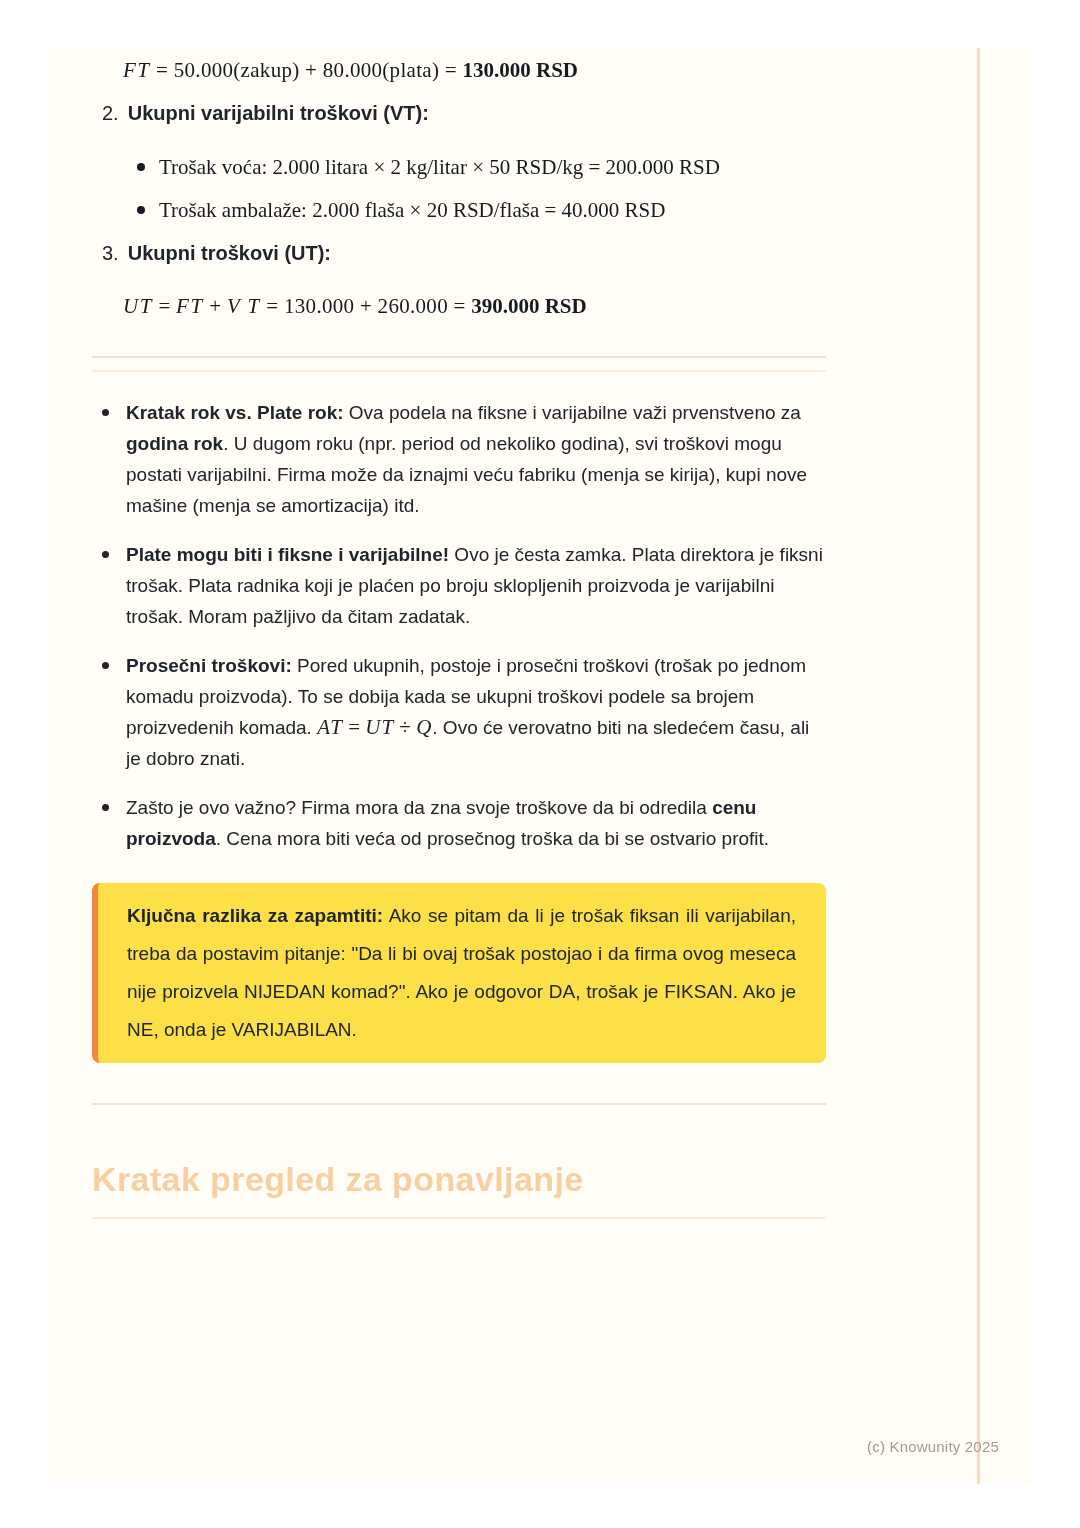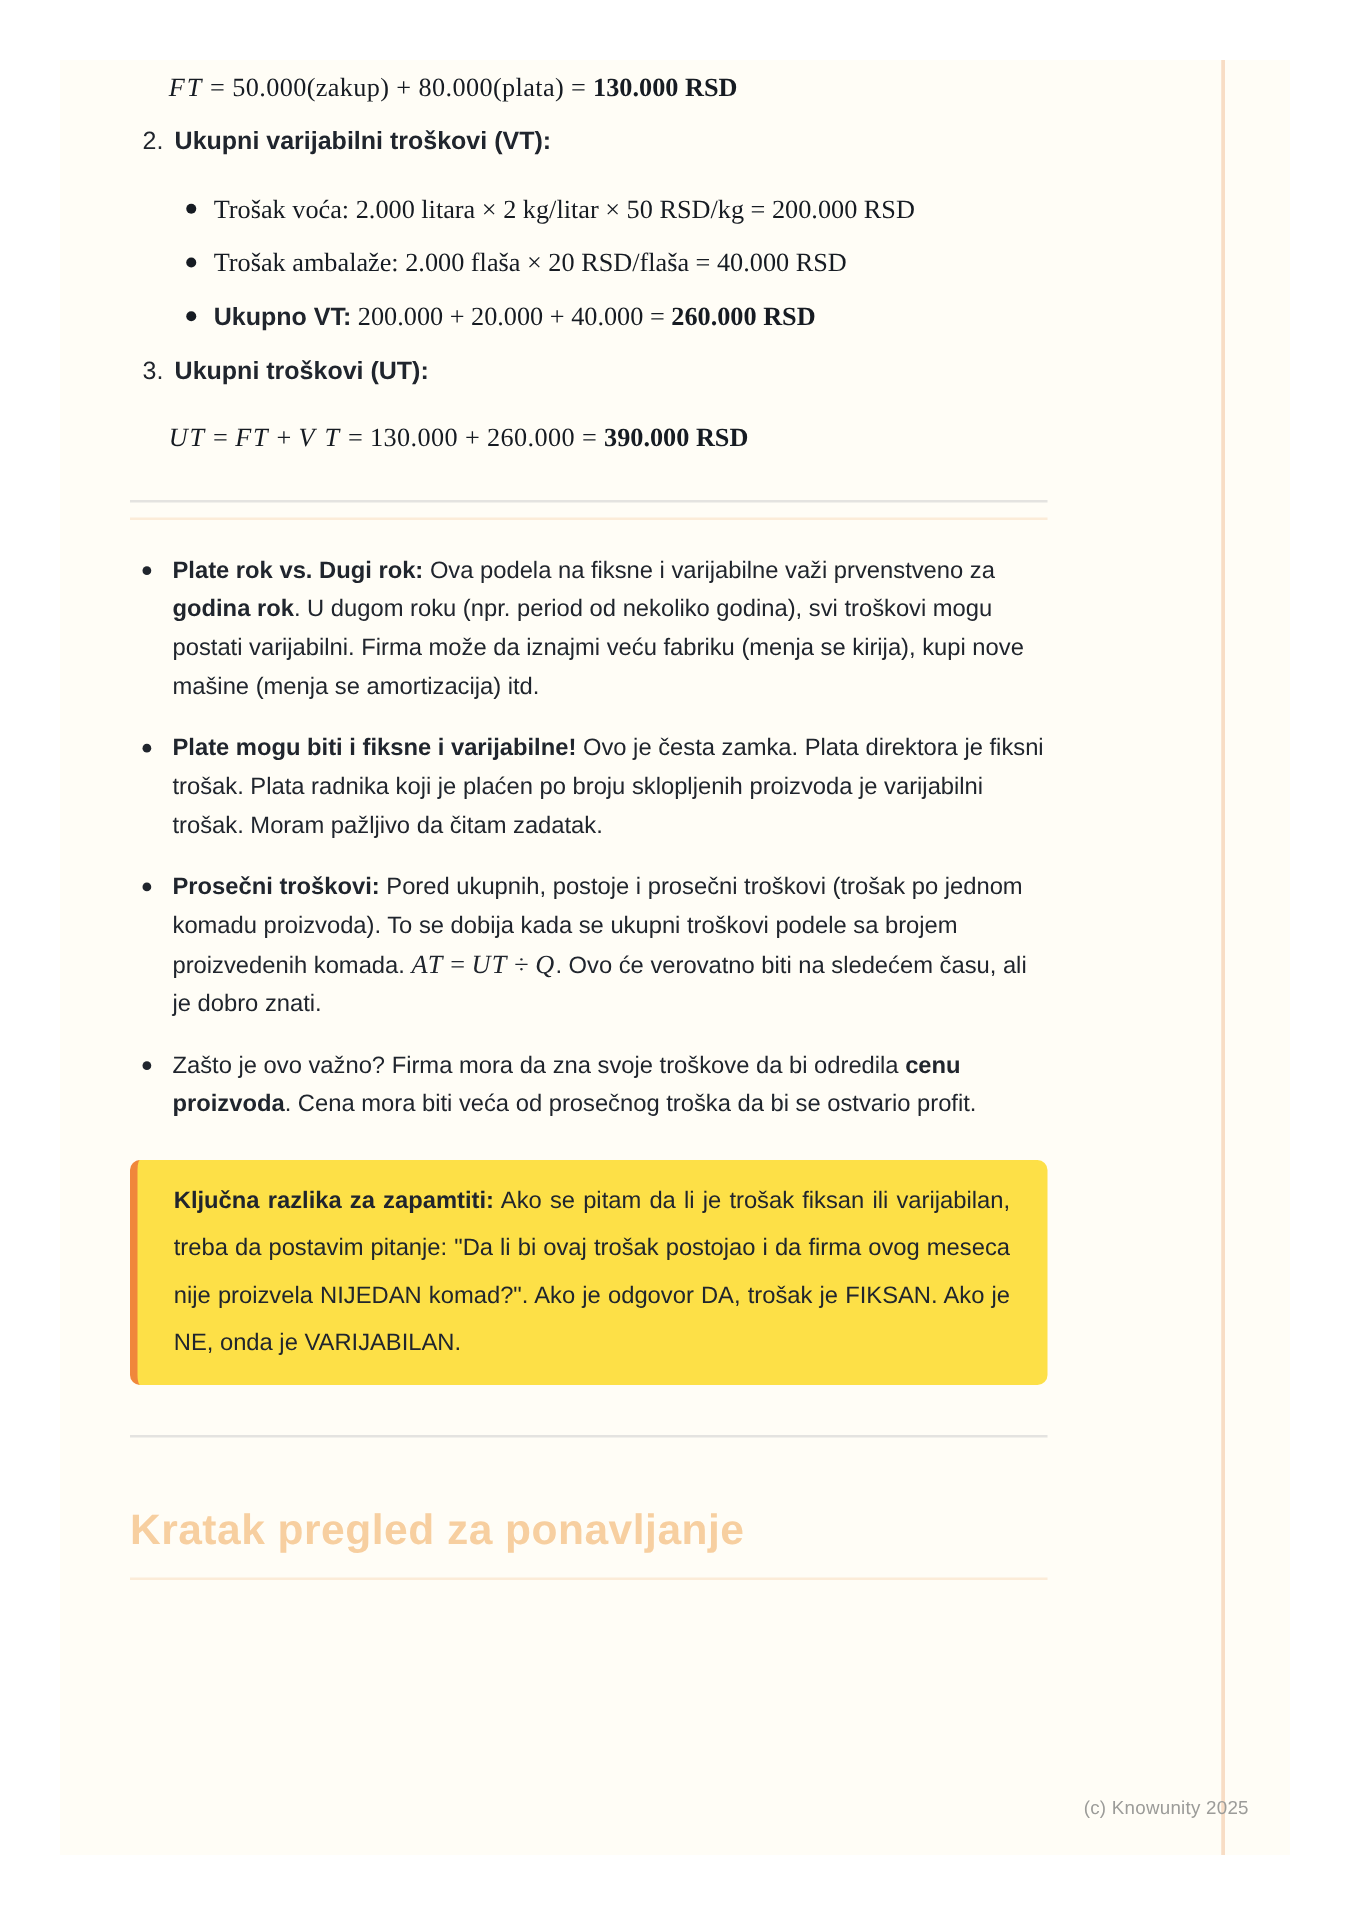--- a/index.html
+++ b/index.html
@@ -11,21 +11,21 @@
   }
   .page{
     position:absolute;left:48px;top:48px;width:984px;height:1436px;
     background:#fffdf6;
   }
   .vline{
     position:absolute;left:929px;top:0;width:3px;height:100%;
     background:#f8ddc5;
   }
   .content{
-    position:absolute;left:56px;top:0;width:734px;
+    position:absolute;left:44px;top:0;width:734px;
   }
   
   .math-line{
     font-family:"Liberation Serif",serif;
     font-size:21px;line-height:24px;color:#161b22;
   }
   .math-line .var{font-style:italic;letter-spacing:1.5px;}
   .math-line .op{letter-spacing:0.3px;}
   .math-line .result{font-weight:700;}
   .ft{margin:10px 0 0 31px;}
@@ -107,40 +107,37 @@
       <span class="num">2.</span><span class="title">Ukupni varijabilni troškovi (VT):</span>
     </div>
 
     <ul class="vt-list">
       <li>
         <span>Trošak voća: 2.000 litara × 2 kg/litar × 50 RSD/kg = 200.000 RSD</span>
       </li>
       <li>
         <span>Trošak ambalaže: 2.000 flaša × 20 RSD/flaša = 40.000 RSD</span>
       </li>
-      <li>
-        <span class="lead">Ukupno VT:</span><span> 200.000 + 20.000 + 40.000 = </span><span class="result">260.000 RSD</span>
-      </li>
     </ul>
 
     <div class="num-item">
       <span class="num">3.</span><span class="title">Ukupni troškovi (UT):</span>
     </div>
 
     <div class="math-line ut">
       <span class="var">UT</span><span class="op"> = </span><span class="var">FT</span><span class="op"> + </span><span class="var">V T</span><span class="op"> = 130.000 + 260.000 = </span><span class="result">390.000 RSD</span>
     </div>
 
     <hr class="divider">
 
     <div class="h2-underline"></div>
 
     <ul class="notes">
       <li>
-        <span class="lead">Plate rok vs. Dugi rok:</span><span> Ova podela na fiksne i varijabilne važi prvenstveno za </span><span class="bold">godina rok</span><span>. U dugom roku (npr. period od nekoliko godina), svi troškovi mogu postati varijabilni. Firma može da iznajmi veću fabriku (menja se kirija), kupi nove mašine (menja se amortizacija) itd.</span>
+        <span class="lead">Kratak rok vs. Plate rok:</span><span> Ova podela na fiksne i varijabilne važi prvenstveno za </span><span class="bold">godina rok</span><span>. U dugom roku (npr. period od nekoliko godina), svi troškovi mogu postati varijabilni. Firma može da iznajmi veću fabriku (menja se kirija), kupi nove mašine (menja se amortizacija) itd.</span>
       </li>
       <li>
         <span class="lead">Plate mogu biti i fiksne i varijabilne!</span><span> Ovo je česta zamka. Plata direktora je fiksni trošak. Plata radnika koji je plaćen po broju sklopljenih proizvoda je varijabilni trošak. Moram pažljivo da čitam zadatak.</span>
       </li>
       <li>
         <span class="lead">Prosečni troškovi:</span><span> Pored ukupnih, postoje i prosečni troškovi (trošak po jednom komadu proizvoda). To se dobija kada se ukupni troškovi podele sa brojem proizvedenih komada. </span><span class="var">AT</span><span class="mop"> = </span><span class="var">UT</span><span class="mop"> ÷ </span><span class="var">Q</span><span>. Ovo će verovatno biti na sledećem času, ali je dobro znati.</span>
       </li>
       <li>
         <span>Zašto je ovo važno? Firma mora da zna svoje troškove da bi odredila </span><span class="bold">cenu proizvoda</span><span>. Cena mora biti veća od prosečnog troška da bi se ostvario profit.</span>
       </li>

